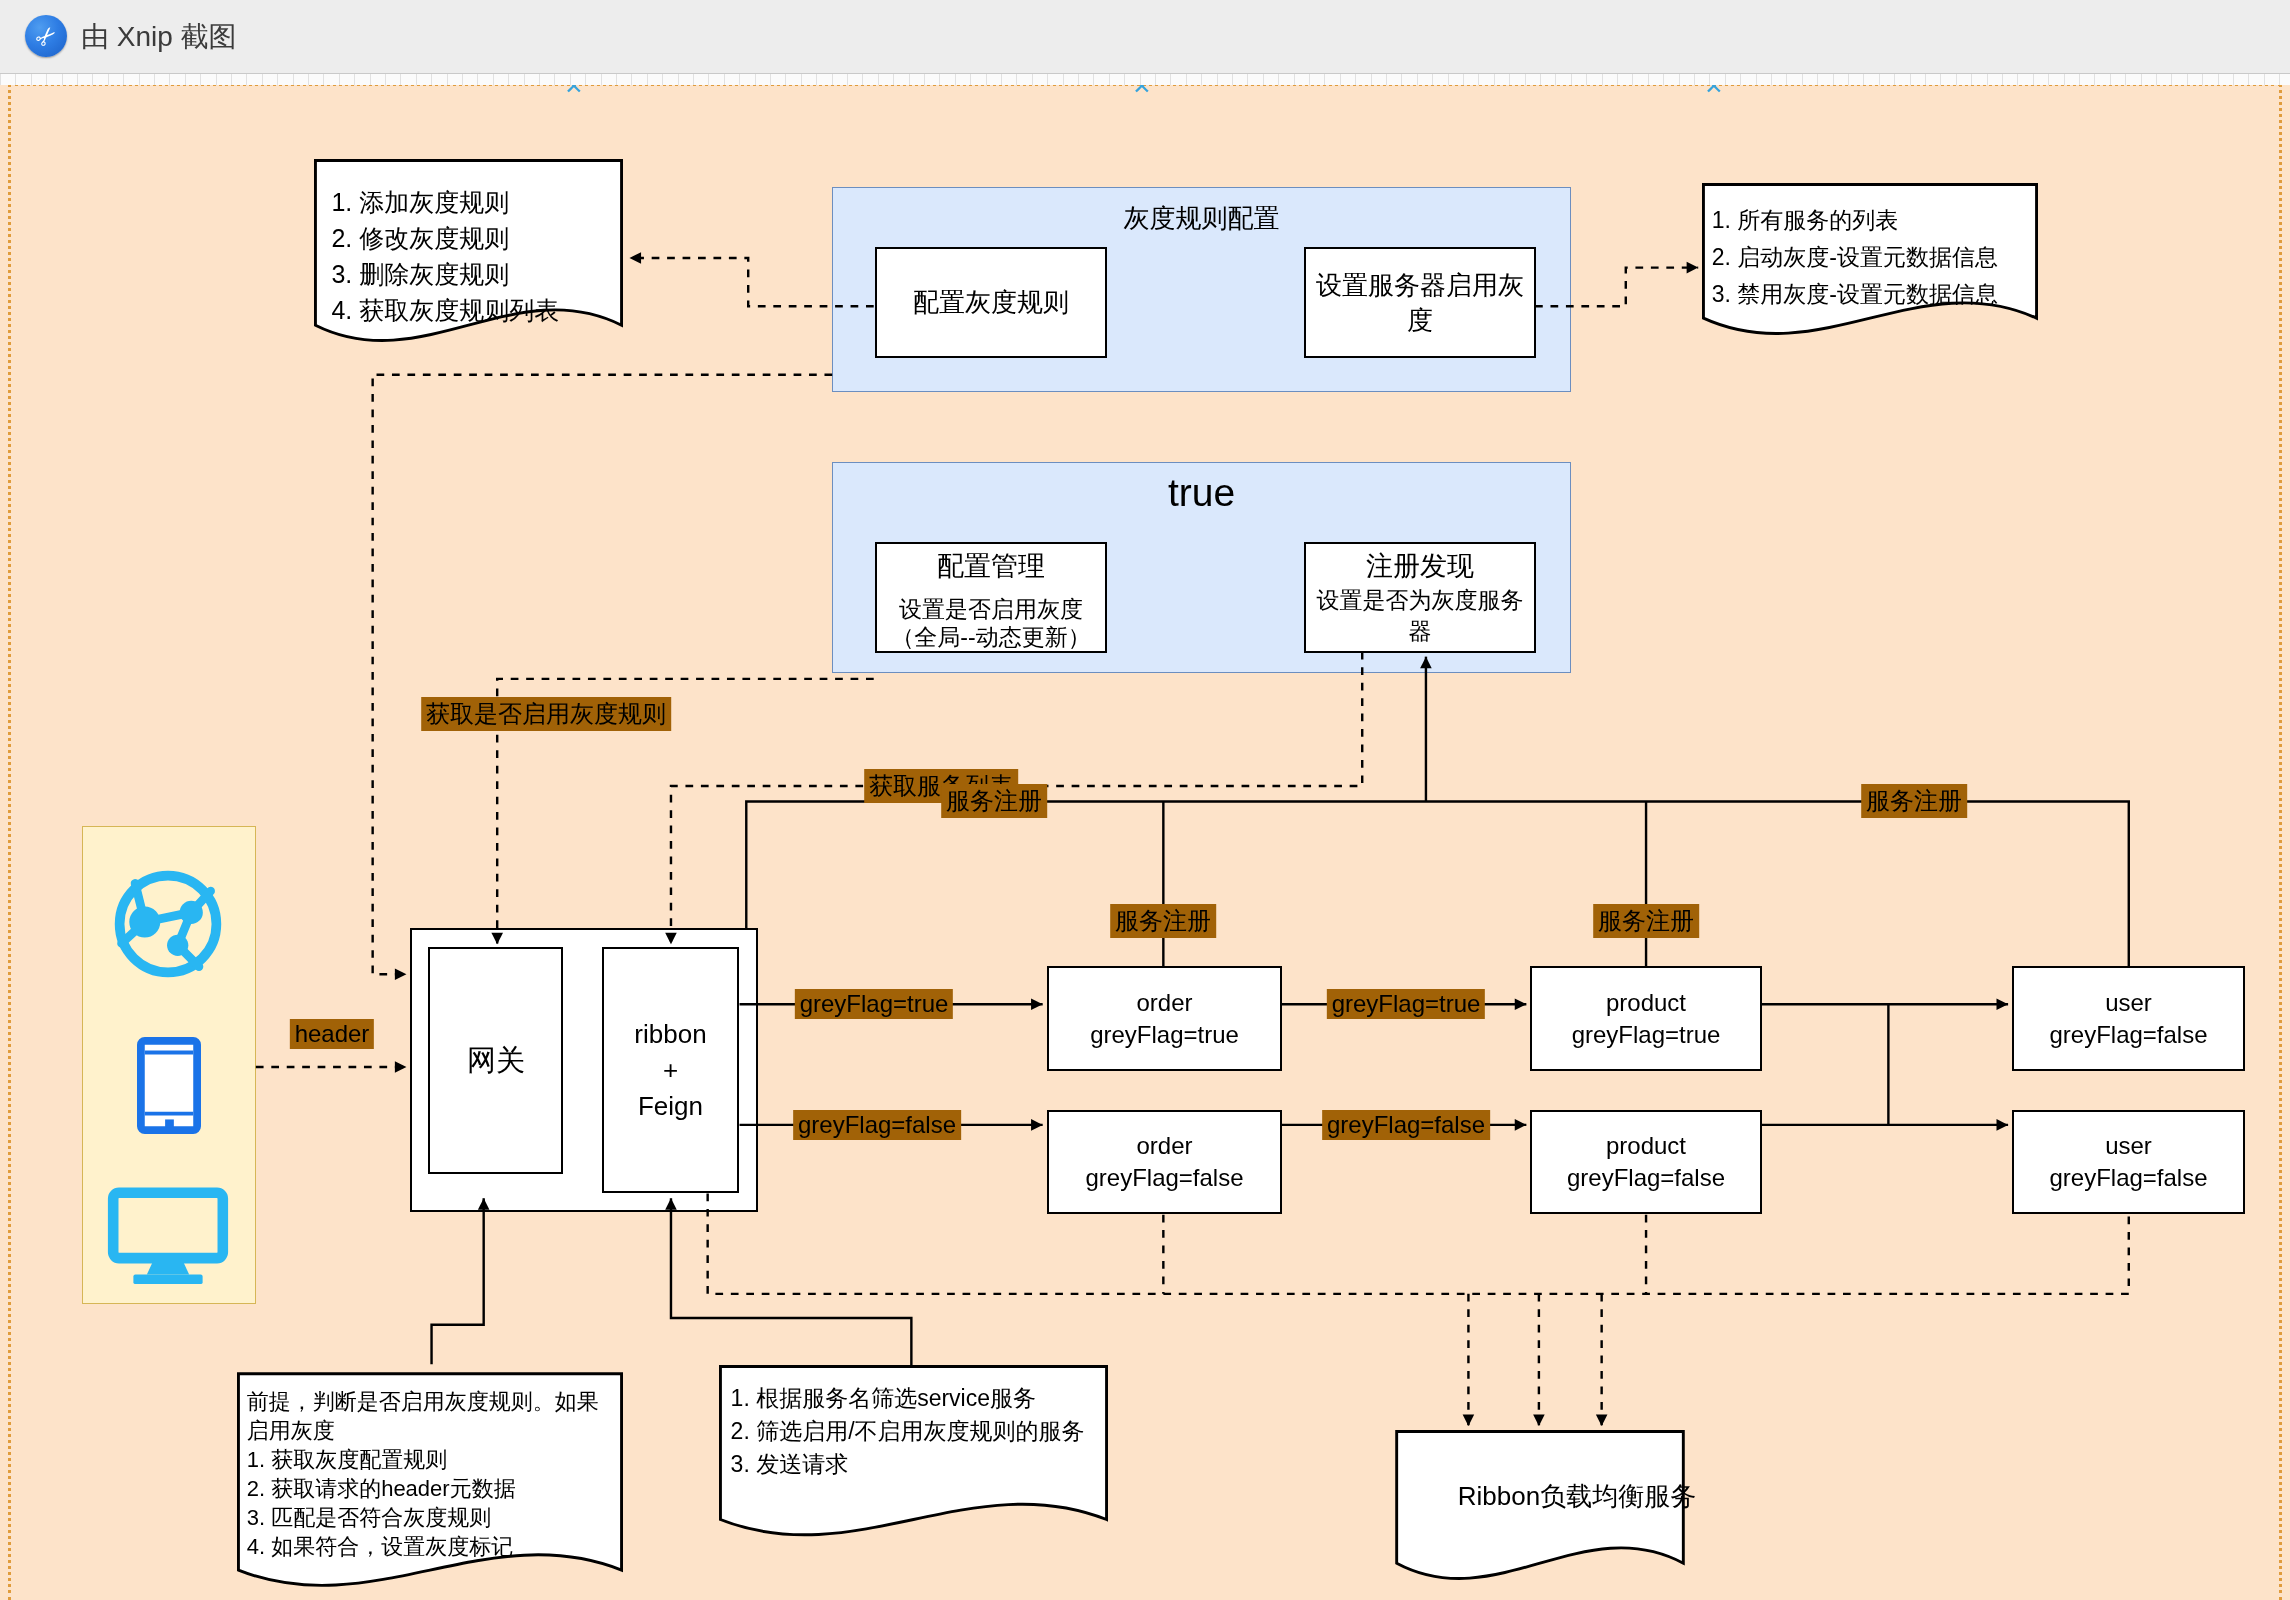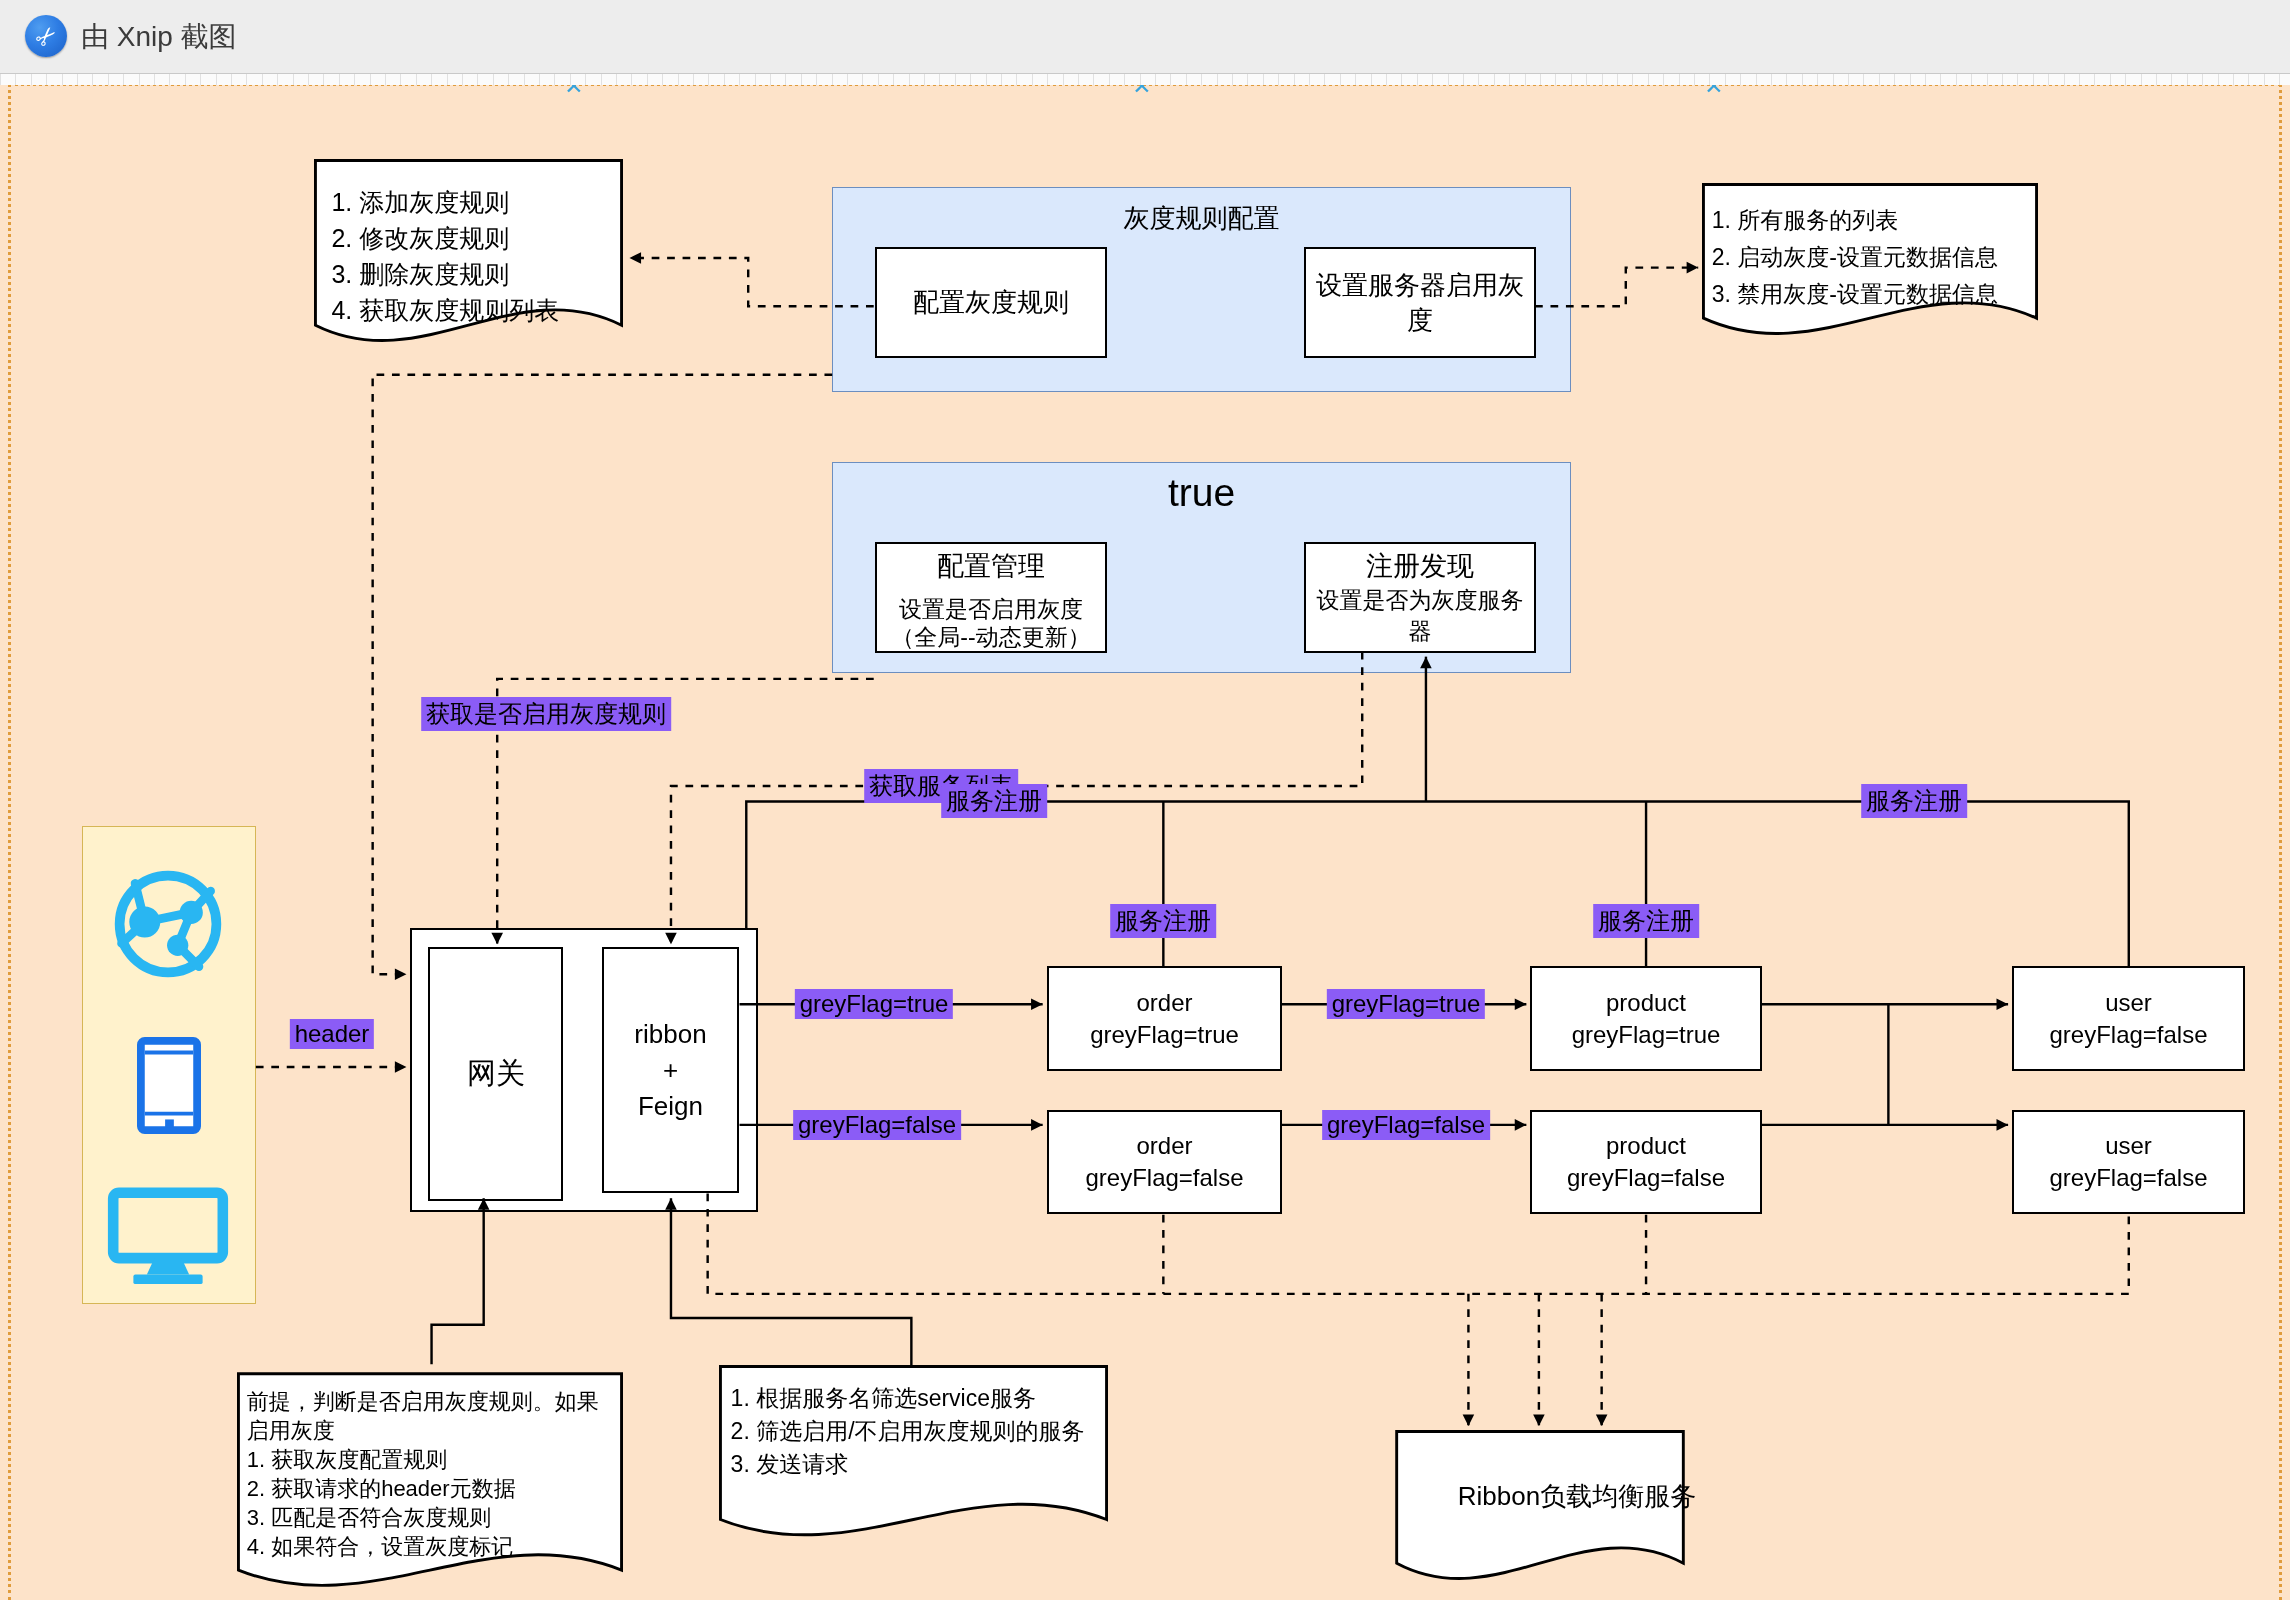--- a/index.html
+++ b/index.html
@@ -30,21 +30,21 @@
   .container-title{text-align:center;font-size:26px;padding-top:12.6px;}
   .wbox{position:absolute;box-sizing:border-box;background:#fff;border:2.4px solid #000;
     display:flex;flex-direction:column;align-items:center;justify-content:center;text-align:center;z-index:4;}
   .panel-yellow{background:#fff2cc;border:1.9px solid #d6b656;z-index:3;}
   .note{position:absolute;z-index:4;}
   .note svg{position:absolute;left:0;top:0;overflow:visible;}
   .note .ntext{position:absolute;z-index:2;}
   .note .nline{white-space:nowrap;}
   .svcbox{font-size:24px;line-height:32px;}
   .wires{position:absolute;left:0;top:0;z-index:8;pointer-events:none;}
-  .lbl{position:absolute;transform:translate(-50%,-50%);background:#8b5cf6;padding:1px 4.8px;font-size:24px;white-space:nowrap;z-index:9;}
+  .lbl{position:absolute;transform:translate(-50%,-50%);background:#a16207;padding:1px 4.8px;font-size:24px;white-space:nowrap;z-index:9;}
   .gateway-outer{background:#fff;border:2.4px solid #000;z-index:3;}
   .gw-inner{display:flex;align-items:center;justify-content:center;text-align:center;}
 </style>
 </head>
 <body>
 
 <div class="titlebar">
   <div class="app-icon">
       <span>✂</span>
     </div>
@@ -107,21 +107,21 @@
     <rect x="29" y="85" width="9" height="8" fill="#1a73e8"></rect>
   </svg>
   <svg class="abs" style="left:23px;top:359px;" width="124" height="100" viewBox="0 0 128 104">
     <rect x="7" y="7" width="114" height="68" rx="6" fill="none" stroke="#29b6f2" stroke-width="11"></rect>
     <polygon points="50,75 78,75 86,92 42,92" fill="#29b6f2"></polygon>
     <rect x="28" y="92" width="72" height="10" rx="2" fill="#29b6f2"></rect>
   </svg>
 </div>
 
 <div class="abs gateway-outer" style="left:410px;top:928px;width:348px;height:284px;">
-  <div class="wbox gw-inner" style="left:16.4px;top:17.4px;width:135px;height:254px;font-size:29px;">
+  <div class="wbox gw-inner" style="left:16.4px;top:17.4px;width:135px;height:227px;font-size:29px;">
     <span>网关</span>
   </div>
   <div class="wbox gw-inner" style="left:190px;top:17.4px;width:137px;height:246px;font-size:26px;line-height:36px;flex-direction:column;">
     <div>ribbon</div>
     <div>+</div>
     <div>Feign</div>
   </div>
 </div>
 
 <div class="wbox svcbox" style="left:1047px;top:966px;width:235px;height:105px;">

